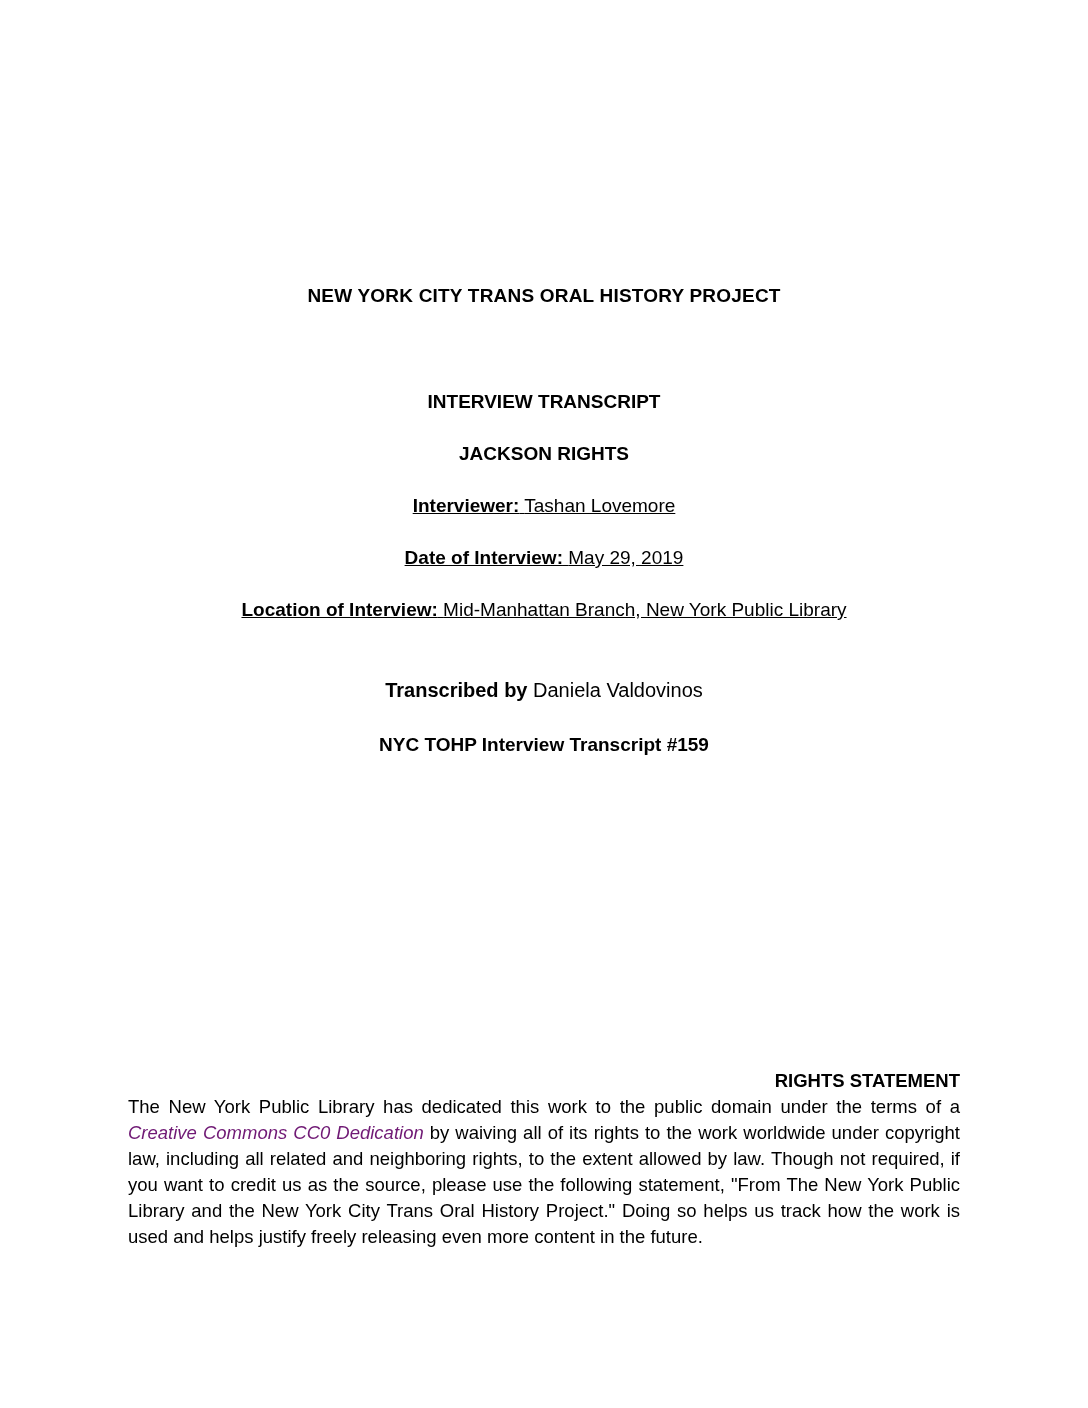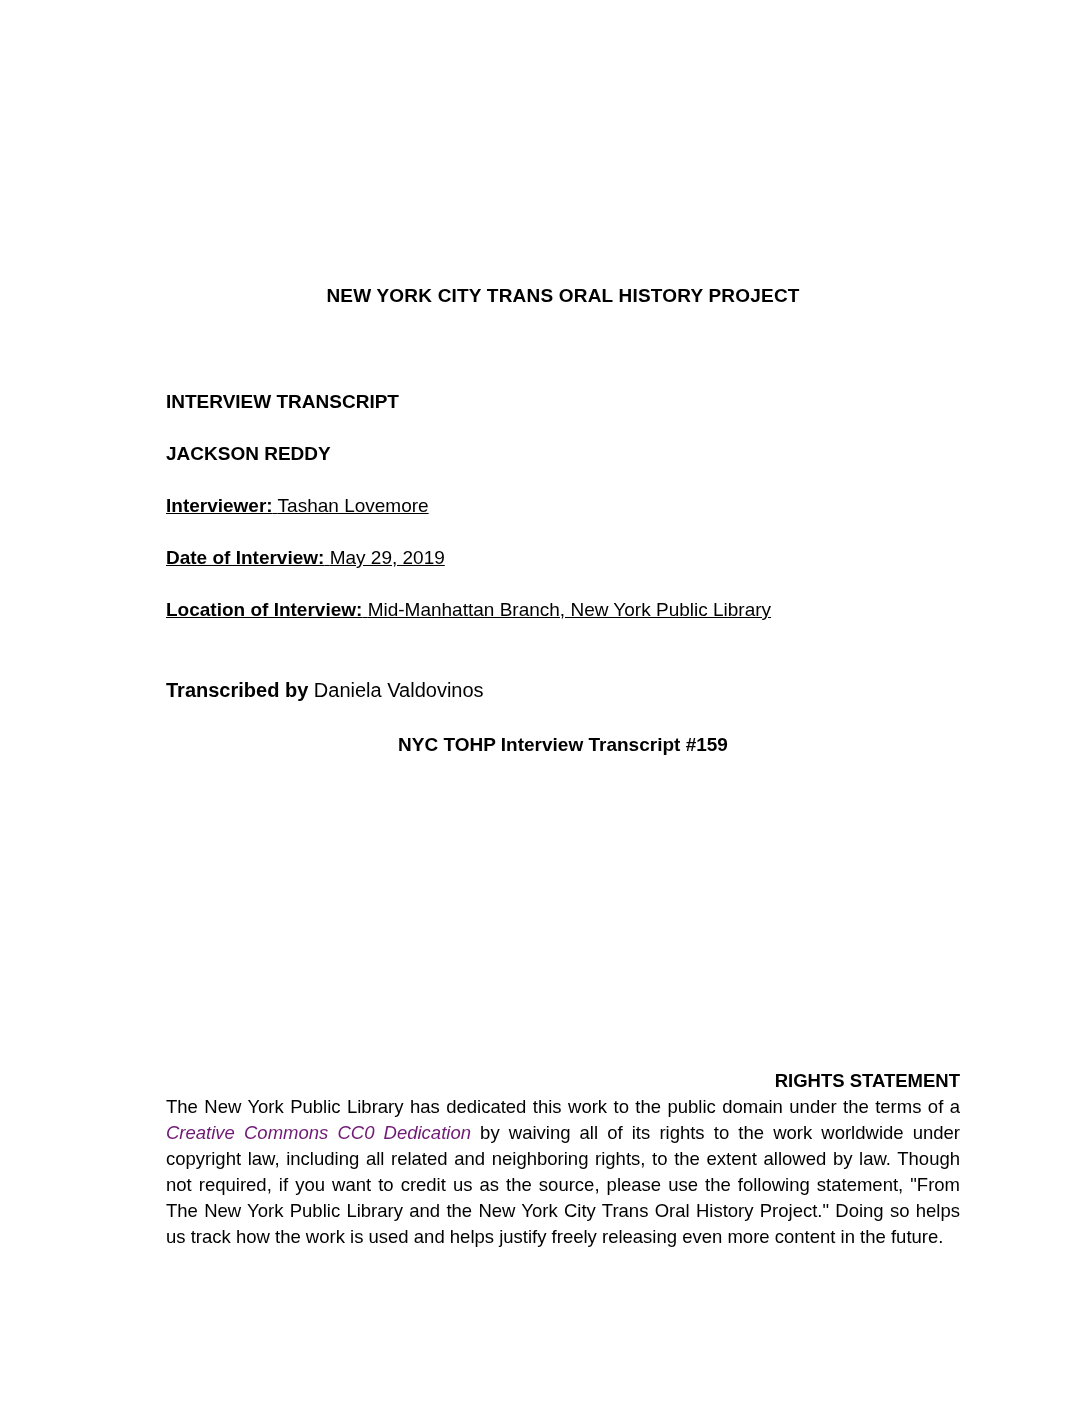--- a/index.html
+++ b/index.html
@@ -8,26 +8,25 @@
     position: relative;
     width: 1088px;
     height: 1344px;
     margin: 0 auto;
     background: #ffffff;
     color: #000000;
     font-family: "Liberation Sans", sans-serif;
     font-size: 18.5px;
     line-height: 26px;
     overflow: hidden;
-    padding-left: 38px;
   }
   .content {
     padding: 0 128px;
   }
-  .center { }
+  .center { text-align: center; }
   .bold { font-weight: bold; }
   .title {
     margin-top: 283px;
     font-size: 19px;
     font-weight: bold;
     text-align: center;
     letter-spacing: 0.2px;
   }
   .subtitle { margin-top: 80px; font-size: 19px; }
   .interviewee { margin-top: 26px; font-size: 19px; }
@@ -55,21 +54,21 @@
 </head>
 <body>
 
 <div class="page">
   <div class="content">
 
     <div class="title">NEW YORK CITY TRANS ORAL HISTORY PROJECT</div>
 
     <div class="subtitle center bold">INTERVIEW TRANSCRIPT</div>
 
-    <div class="interviewee center bold">JACKSON REDDY</div>
+    <div class="interviewee center bold">JACKSON RIGHTS</div>
 
     <div class="field-line center">
       <span class="bold">Interviewer:</span>
       <span>Tashan Lovemore</span>
     </div>
 
     <div class="field-line center">
       <span class="bold">Date of Interview:</span>
       <span>May 29, 2019</span>
     </div>

